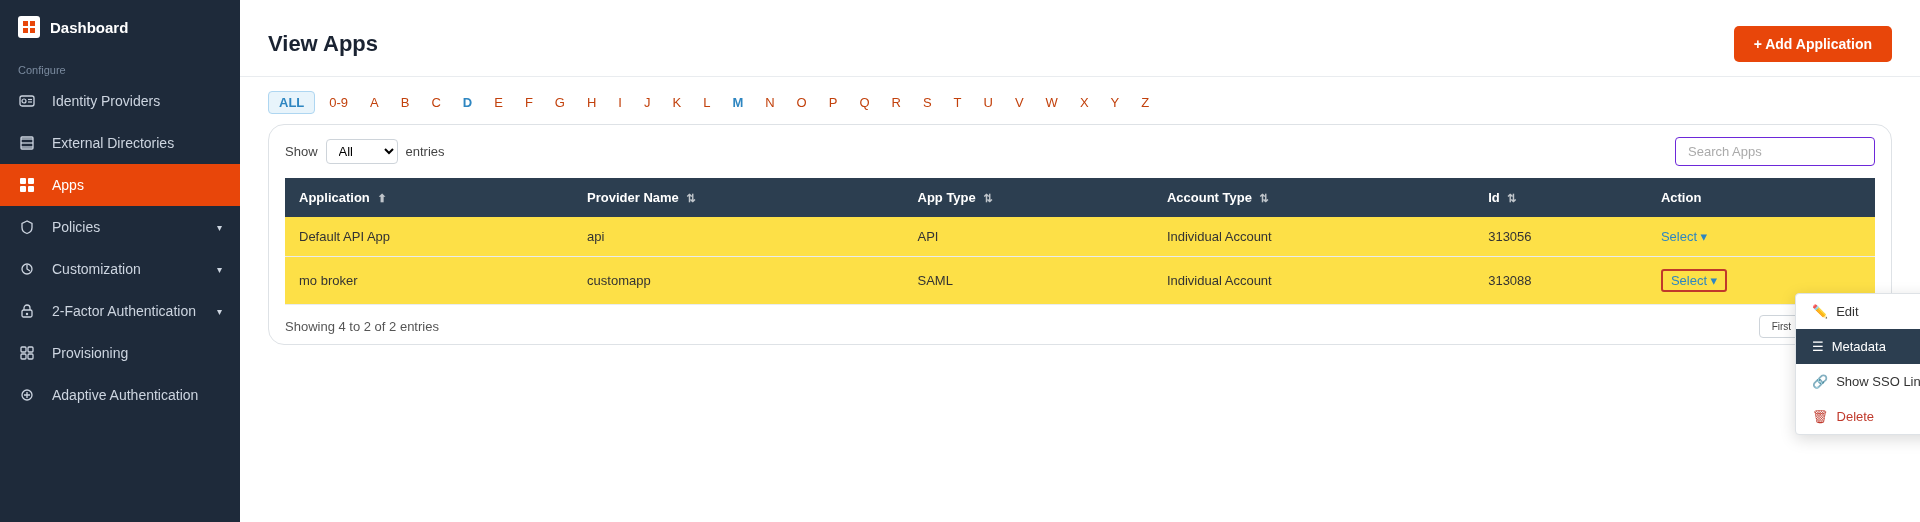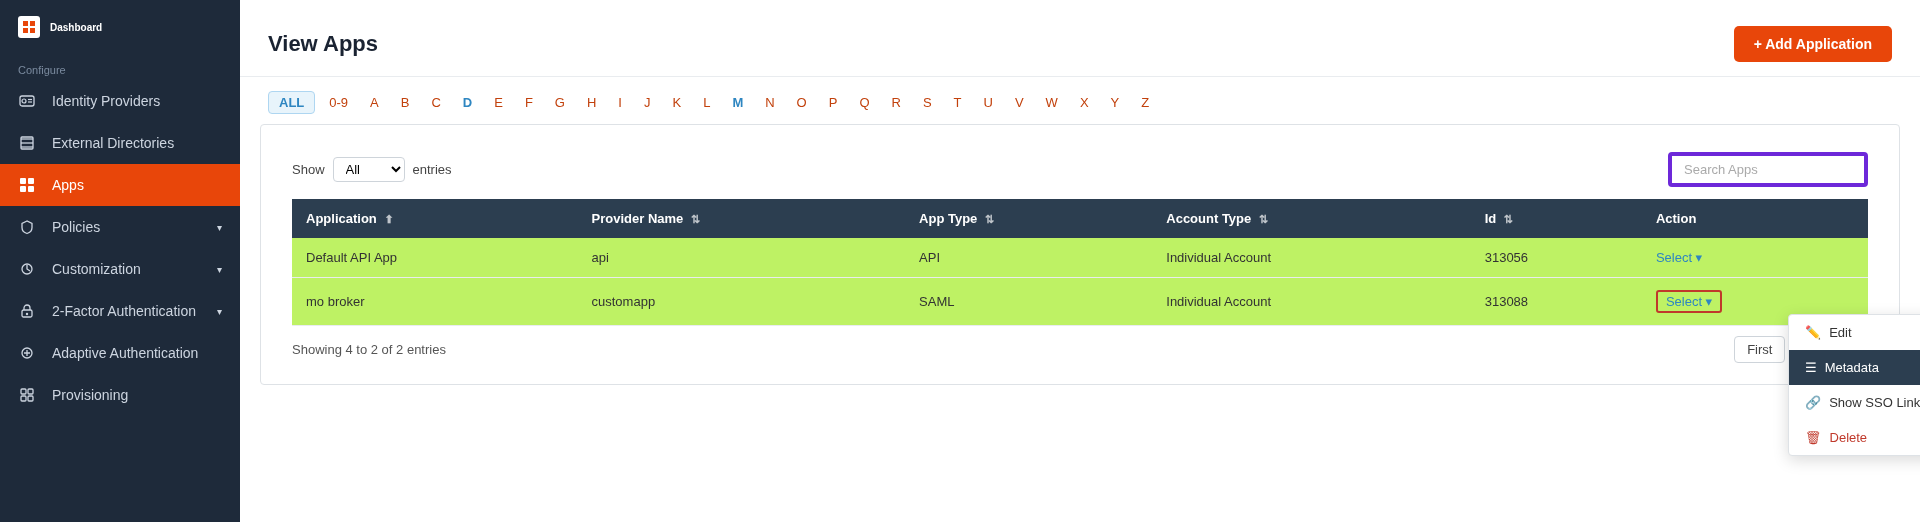--- a/index.html
+++ b/index.html
@@ -15,21 +15,21 @@
       flex-direction: column;
       height: 100%;
       overflow-y: auto;
     }
     .sidebar-logo {
       display: flex;
       align-items: center;
       gap: 10px;
       padding: 16px 18px;
       color: #fff;
-      font-size: 10px;
+      font-size: 15px;
       font-weight: 600;
     }
     .sidebar-logo .logo-icon {
       width: 22px;
       height: 22px;
       background: #fff;
       border-radius: 3px;
       display: flex;
       align-items: center;
       justify-content: center;
@@ -147,21 +147,21 @@
     }
     .show-entries select {
       border: 1px solid #ced4da;
       border-radius: 4px;
       padding: 3px 20px 3px 8px;
       font-size: 13px;
       appearance: auto;
       background: #fff;
     }
     .search-input {
-      border: 4px solid #6d28d9;
+      border: 1px solid #6d28d9;
       border-radius: 4px;
       padding: 6px 12px;
       font-size: 13px;
       width: 200px;
       color: #888;
       outline: none;
     }
     .search-input::placeholder { color: #aaa; }
 
     table {
@@ -174,21 +174,21 @@
       color: #fff;
     }
     thead th {
       padding: 12px 14px;
       text-align: left;
       font-size: 13px;
       font-weight: 600;
       white-space: nowrap;
     }
     thead th .sort-icon { margin-left: 4px; opacity: 0.7; font-size: 11px; }
-    tbody tr { border-bottom: 1px solid #e9ecef; background: #bef264; }
+    tbody tr { border-bottom: 1px solid #e9ecef; background: #fde047; }
     tbody td { padding: 12px 14px; font-size: 13px; color: #333; }
     .action-link {
       color: #2e86c1;
       cursor: pointer;
       font-size: 13px;
       display: flex;
       align-items: center;
       gap: 3px;
       text-decoration: none;
     }
@@ -244,31 +244,31 @@
     }
     .pagination-btns {
       display: flex;
       gap: 6px;
     }
     .page-btn {
       padding: 5px 12px;
       border: 1px solid #ced4da;
       border-radius: 4px;
       background: #fff;
-      font-size: 13px;
+      font-size: 10px;
       cursor: pointer;
       color: #444;
     }
 
     
     .table-section {
       border: 1px solid #dee2e6;
-      border-radius: 4px;
-      margin: 0 20px;
-      padding: 17px;
+      border-radius: 16px;
+      margin: 0 28px;
+      padding: 2px;
       background: #fff;
     }
     .table-section-inner { padding: 0 14px; }
   </style>
 </head>
 <body>
 
 <nav class="sidebar">
   <div class="sidebar-logo">
     <div class="logo-icon">
@@ -348,37 +348,37 @@
         <circle cx="8" cy="11" r="1.2" fill="#cdd5e0"></circle>
       </svg>
     </span>
     <span>2-Factor Authentication</span>
     <span class="chevron">▾</span>
   </div>
 
   <div class="sidebar-item">
     <span class="item-icon">
       <svg width="16" height="16" viewBox="0 0 16 16" fill="none">
-        <circle cx="8" cy="8" r="5" stroke="#cdd5e0" stroke-width="1.3" fill="none"></circle>
-        <path d="M5 8h6M8 5v6" stroke="#cdd5e0" stroke-width="1.3"></path>
-      </svg>
-    </span>
-    <span>Adaptive Authentication</span>
-  </div>
-
-  <div class="sidebar-item">
-    <span class="item-icon">
-      <svg width="16" height="16" viewBox="0 0 16 16" fill="none">
         <rect x="2" y="2" width="5" height="5" rx="1" stroke="#cdd5e0" stroke-width="1.3" fill="none"></rect>
         <rect x="9" y="2" width="5" height="5" rx="1" stroke="#cdd5e0" stroke-width="1.3" fill="none"></rect>
         <rect x="2" y="9" width="5" height="5" rx="1" stroke="#cdd5e0" stroke-width="1.3" fill="none"></rect>
         <rect x="9" y="9" width="5" height="5" rx="1" stroke="#cdd5e0" stroke-width="1.3" fill="none"></rect>
       </svg>
     </span>
     <span>Provisioning</span>
+  </div>
+
+  <div class="sidebar-item">
+    <span class="item-icon">
+      <svg width="16" height="16" viewBox="0 0 16 16" fill="none">
+        <circle cx="8" cy="8" r="5" stroke="#cdd5e0" stroke-width="1.3" fill="none"></circle>
+        <path d="M5 8h6M8 5v6" stroke="#cdd5e0" stroke-width="1.3"></path>
+      </svg>
+    </span>
+    <span>Adaptive Authentication</span>
   </div>
 </nav>
 
 <div class="main">
 
   <div class="main-header">
     <h1 class="page-title">View Apps</h1>
     <button class="add-btn">+ Add Application</button>
   </div>
 
@@ -448,21 +448,21 @@
             <td>Default API App</td>
             <td>api</td>
             <td>API</td>
             <td>Individual Account</td>
             <td>313056</td>
             <td class="action-cell">
               <a class="action-link">Select ▾</a>
             </td>
           </tr>
 
-          <tr style="background:#bef264;">
+          <tr style="background:#fde047;">
             <td>mo broker</td>
             <td>customapp</td>
             <td>SAML</td>
             <td>Individual Account</td>
             <td>313088</td>
             <td class="action-cell" style="position:relative;">
               <a class="action-link-active">Select ▾</a>
               
               <div class="dropdown-menu">
                 <div class="dropdown-item">

